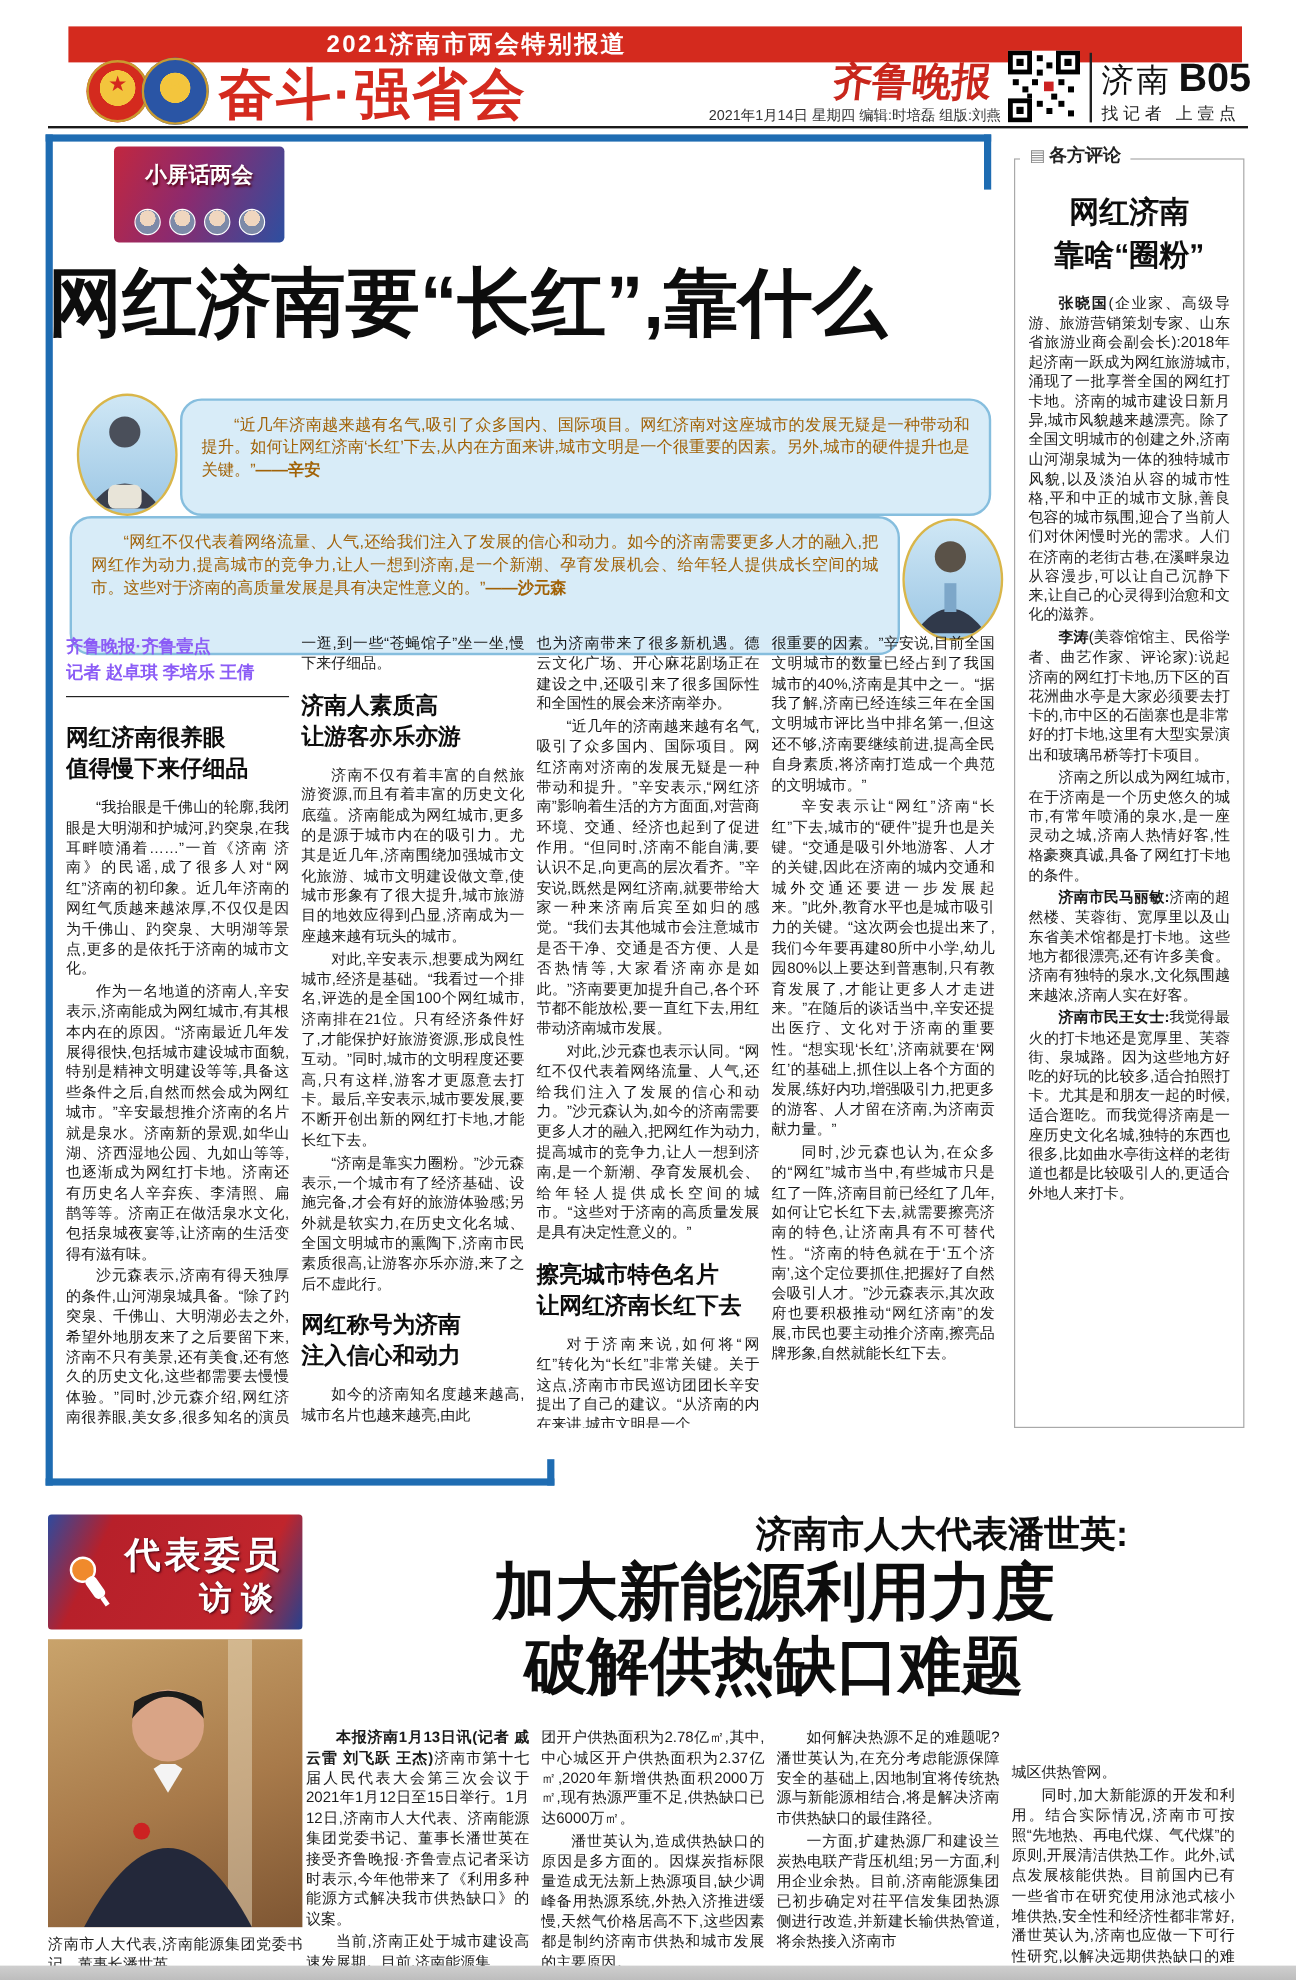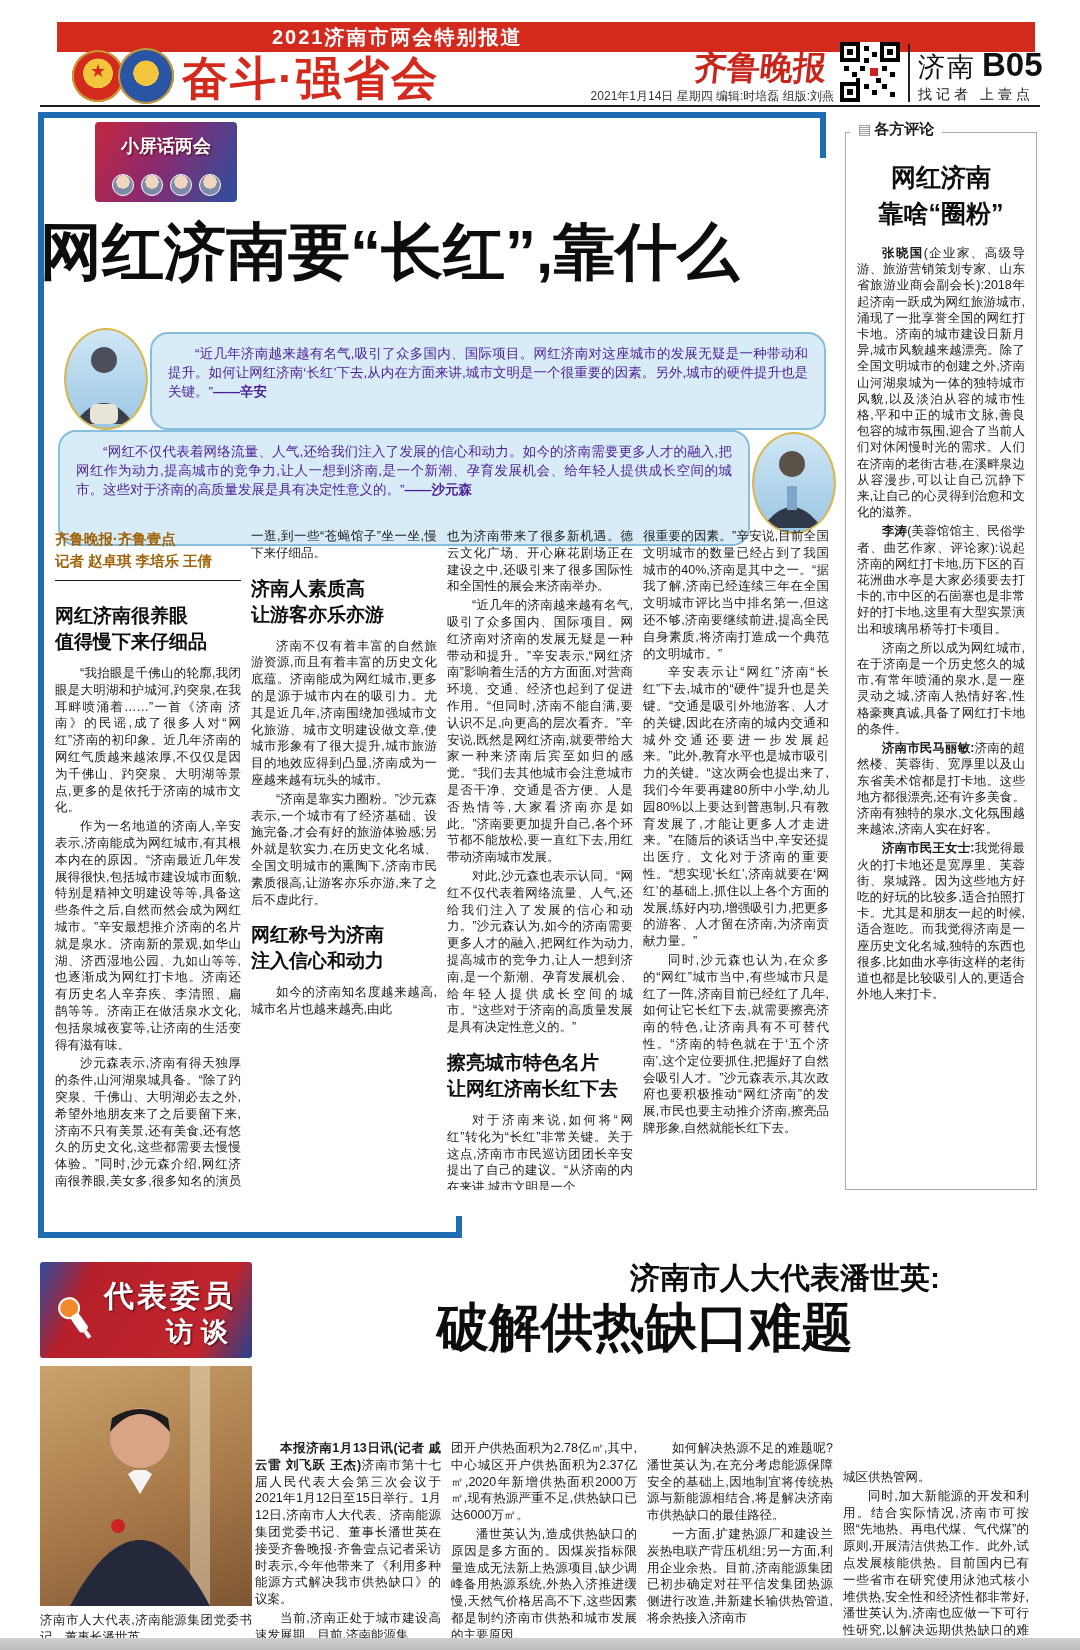--- a/index.html
+++ b/index.html
@@ -36,33 +36,33 @@
   .face{width:20px;height:20px;border-radius:50%;border:1px solid #fff;
         background:radial-gradient(circle at 50% 35%,#f0d6bf 0 40%,#7d8aa8 41%);}
   .lead-intro{left:247px;top:120px;width:575px;height:86px;font-size:14.5px;line-height:21.5px;
               font-weight:600;text-align:justify;color:#222;}
   .lead-intro p{margin:0;text-indent:2em;}
   .headline{left:40px;top:210px;width:800px;text-align:left;font-size:62px;font-weight:900;
             color:#0d0d0d;letter-spacing:0;white-space:nowrap;}
   .subhead{left:40px;top:287px;width:800px;text-align:center;font-size:27px;font-weight:800;color:#222;white-space:nowrap;}
   
   .bubble{background:#d8ecf8;border:2px solid #86bede;border-radius:18px;padding:10px 16px;
-          font-size:13.5px;line-height:19px;text-align:justify;color:#4c1d95;}
+          font-size:13.5px;line-height:19px;text-align:justify;color:#a16207;}
   .bubble p{margin:0;text-indent:2em;}
   .bubble b{font-weight:800;}
   .avatar{border-radius:50%;border:2px solid #d9b64a;overflow:hidden;
           background:linear-gradient(#cfe7f5,#9bc6e4);}
   .q1b{left:150px;top:332px;width:640px;height:74px;}
   .q1a{left:64px;top:328px;width:80px;height:98px;}
   .q2b{left:58px;top:430px;width:656px;height:92px;}
   .q2a{left:752px;top:432px;width:80px;height:98px;}
   
   .col{top:528px;width:186px;height:662px;overflow:hidden;}
   .c1{left:55px;} .c2{left:251px;} .c3{left:447px;} .c4{left:643px;}
-  .byline{font-size:14.5px;font-weight:800;line-height:22px;color:#a16207;
+  .byline{font-size:14.5px;font-weight:800;line-height:22px;color:#8b5cf6;
           border-bottom:1.5px solid #222;padding-bottom:8px;margin-bottom:22px;}
   .colh{font-size:19px;font-weight:800;line-height:26px;color:#0d0d0d;margin:14px 0 10px;}
   .colh span{display:block;}
   .bp{font-size:12.5px;line-height:16.8px;text-align:justify;text-indent:2em;margin:0 0 2px;color:#1a1a1a;}
   .bp.cont{text-indent:0;}
   
   .sbox{left:845px;top:132px;width:190px;height:1056px;border:1px solid #a9a9a9;}
   .stab{left:850px;top:120px;background:#fff;padding:0 8px;font-size:15px;font-weight:700;color:#222;white-space:nowrap;}
   .stab .ic{color:#888;margin-right:3px;font-size:14px;}
   .stitle{margin:26px 0 14px;text-align:center;font-size:25px;font-weight:900;line-height:36px;color:#0d0d0d;}
@@ -188,20 +188,21 @@
     <p class="bp">沙元森表示,济南有得天独厚的条件,山河湖泉城具备。“除了趵突泉、千佛山、大明湖必去之外,希望外地朋友来了之后要留下来,济南不只有美景,还有美食,还有悠久的历史文化,这些都需要去慢慢体验。”同时,沙元森介绍,网红济南很养眼,美女多,很多知名的演员是济南人,所以济南还是值得好好去逛</p>
   </div>
 
   <div class="abs col c2">
     <p class="bp cont">一逛,到一些“苍蝇馆子”坐一坐,慢下来仔细品。</p>
     <div class="colh">
         <span>济南人素质高</span>
         <span>让游客亦乐亦游</span>
       </div>
     <p class="bp">济南不仅有着丰富的自然旅游资源,而且有着丰富的历史文化底蕴。济南能成为网红城市,更多的是源于城市内在的吸引力。尤其是近几年,济南围绕加强城市文化旅游、城市文明建设做文章,使城市形象有了很大提升,城市旅游目的地效应得到凸显,济南成为一座越来越有玩头的城市。</p>
+    <p class="bp">对此,辛安表示,想要成为网红城市,经济是基础。“我看过一个排名,评选的是全国100个网红城市,济南排在21位。只有经济条件好了,才能保护好旅游资源,形成良性互动。”同时,城市的文明程度还要高,只有这样,游客才更愿意去打卡。最后,辛安表示,城市要发展,要不断开创出新的网红打卡地,才能长红下去。</p>
     <p class="bp">“济南是靠实力圈粉。”沙元森表示,一个城市有了经济基础、设施完备,才会有好的旅游体验感;另外就是软实力,在历史文化名城、全国文明城市的熏陶下,济南市民素质很高,让游客亦乐亦游,来了之后不虚此行。</p>
     <div class="colh">
         <span>网红称号为济南</span>
         <span>注入信心和动力</span>
       </div>
     <p class="bp">如今的济南知名度越来越高,城市名片也越来越亮,由此</p>
   </div>
 
   <div class="abs col c3">
     <p class="bp cont">也为济南带来了很多新机遇。德云文化广场、开心麻花剧场正在建设之中,还吸引来了很多国际性和全国性的展会来济南举办。</p>
@@ -256,20 +257,21 @@
       <path d="M70 66 Q100 30 130 66 L128 52 Q100 34 72 52 Z" fill="#1c1c1c"></path>
       <path d="M30 240 Q100 108 170 240 Z" fill="#23283a"></path>
       <path d="M88 108 L100 128 L112 108 L106 104 L94 104 Z" fill="#f4f4f4"></path>
       <circle cx="78" cy="160" r="7" fill="#c22"></circle>
     </svg>
   </div>
   <div class="abs caption">济南市人大代表,济南能源集团党委书记、董事长潘世英</div>
 
   <div class="abs kicker">济南市人大代表潘世英:</div>
   <div class="abs bhead">
+    <div>加大新能源利用力度</div>
     <div>破解供热缺口难题</div>
   </div>
 
   <div class="abs bcol bc1">
     <p class="bp"><b>本报济南1月13日讯</b><b>(记者 戚云雷 刘飞跃 王杰)</b><span>济南市第十七届人民代表大会第三次会议于2021年1月12日至15日举行。1月12日,济南市人大代表、济南能源集团党委书记、董事长潘世英在接受齐鲁晚报·齐鲁壹点记者采访时表示,今年他带来了《利用多种能源方式解决我市供热缺口》的议案。</span></p>
     <p class="bp">当前,济南正处于城市建设高速发展期。目前,济南能源集</p>
   </div>
   <div class="abs bcol bc2">
     <p class="bp cont">团开户供热面积为2.78亿㎡,其中,中心城区开户供热面积为2.37亿㎡,2020年新增供热面积2000万㎡,现有热源严重不足,供热缺口已达6000万㎡。</p>
     <p class="bp">潘世英认为,造成供热缺口的原因是多方面的。因煤炭指标限量造成无法新上热源项目,缺少调峰备用热源系统,外热入济推进缓慢,天然气价格居高不下,这些因素都是制约济南市供热和城市发展的主要原因。</p>

